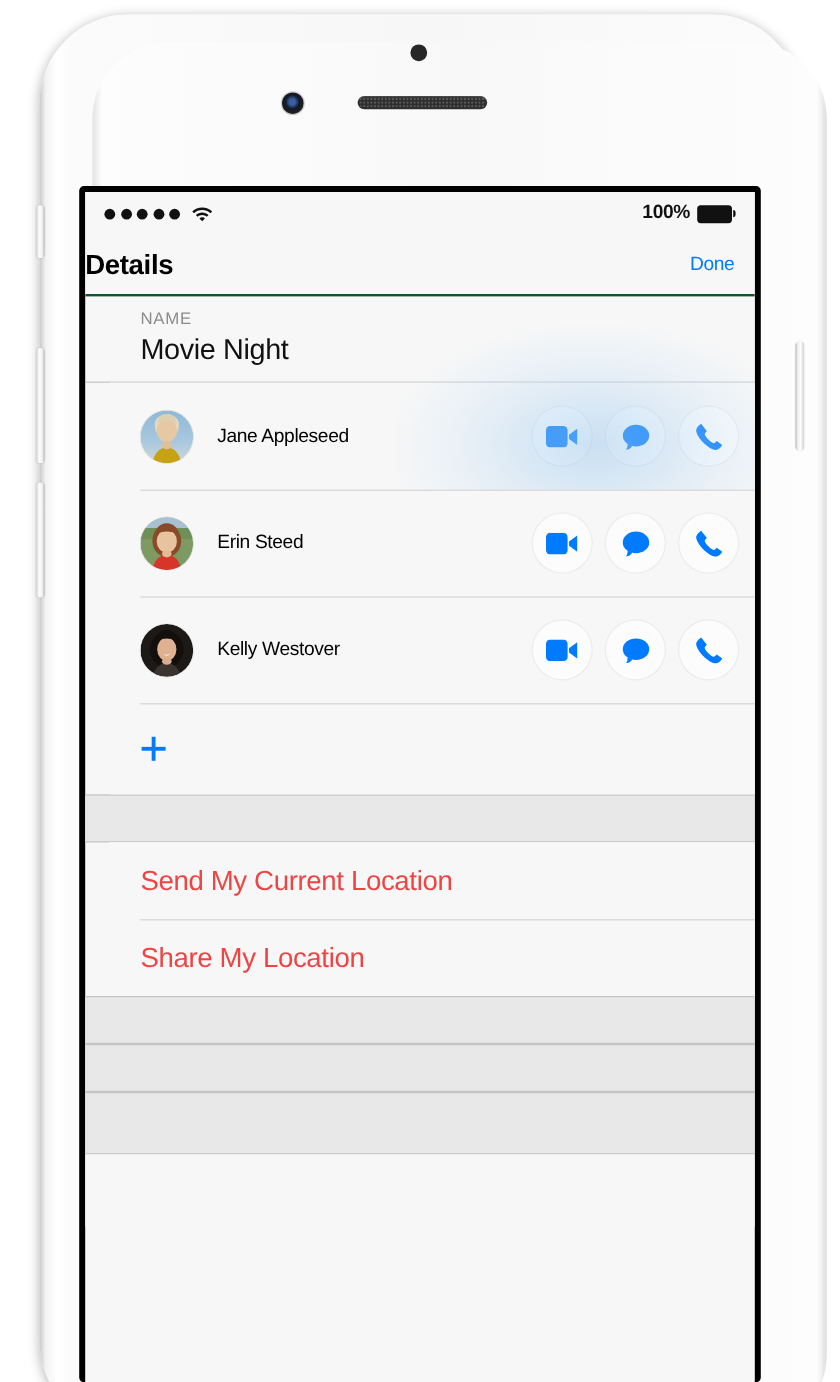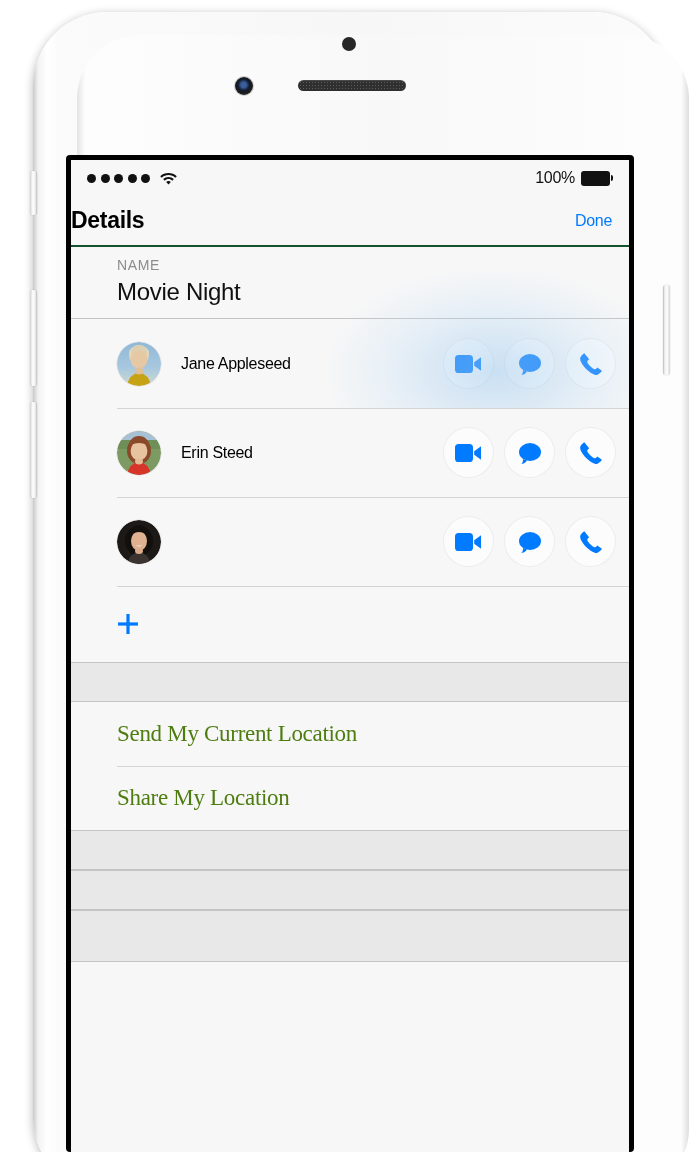--- a/index.html
+++ b/index.html
@@ -95,21 +95,21 @@
   .signal-dot { width: 9px; height: 9px; border-radius: 50%; background: #111; }
   #wifi-icon { margin-left: 9px; display: block; }
   #status-time {
     position: absolute; left: 0; right: 0; text-align: center;
     font-size: 17px; font-weight: bold; color: #111; letter-spacing: -.2px;
   }
   #status-right {
     margin-left: auto; display: flex; align-items: center; gap: 6px;
     position: relative; z-index: 2;
   }
-  #battery-percent { font-size: 16px; font-weight: normal; color: #111; letter-spacing: -.3px; }
+  #battery-percent { font-size: 16px; font-weight: bold; color: #111; letter-spacing: -.3px; }
   #battery-icon { position: relative; width: 32px; height: 15px; }
   #battery-body {
     position: absolute; left: 0; top: 0; width: 29px; height: 15px;
     border-radius: 3px; background: #111;
   }
   #battery-tip {
     position: absolute; right: 0; top: 4.5px; width: 2.5px; height: 6px;
     background: #111; border-radius: 0 2px 2px 0;
   }
 
@@ -190,21 +190,21 @@
     pointer-events: none;
   }
 
   
   #add-contact-row { height: 76px; }
   #plus-icon { width: 22px; display: flex; justify-content: center; }
   #add-contact-label { margin-left: 28px; font-size: 23px; color: #007aff; letter-spacing: -.3px; }
 
   
   .blue-row { height: 64px; }
-  .blue-label { font-size: 23px; color: #4d7c0f; letter-spacing: -.3px; font-family: Liberation Serif, serif; }
+  .blue-label { font-size: 23px; color: #ef4444; letter-spacing: -.3px; }
 
   
   #dnd-row { height: 67px; padding-right: 22px; }
   #dnd-label { font-size: 23px; color: #111; letter-spacing: -.3px; }
   #dnd-toggle {
     margin-left: auto; width: 75px; height: 45px; border-radius: 23px;
     background: #fafafa; border: 1px solid #dcdcdc;
     position: relative; cursor: pointer; flex: none;
   }
   #dnd-knob {
@@ -381,20 +381,21 @@
             <rect width="44" height="44" fill="#1d1916"></rect>
             <ellipse cx="22" cy="21" rx="14" ry="15" fill="#120f0d"></ellipse>
             <ellipse cx="22" cy="21" rx="8" ry="9.8" fill="#dfb190"></ellipse>
             <path d="M11 19 q2 -14 11 -14 q9 0 11 14 q-3 -7 -11 -7 q-8 0 -11 7z" fill="#120f0d"></path>
             <path d="M10 44 q3 -11 12 -12 q9 1 12 12z" fill="#3a3330"></path>
             <ellipse cx="22" cy="31" rx="4" ry="3" fill="#dbac8b"></ellipse>
             <path d="M18.6 24.4 q3.4 2.6 6.8 0 q-3.4 4 -6.8 0z" fill="#fff"></path>
           </g>
         </svg>
       </div>
+      <div class="contact-name">Kelly Westover</div>
       <div class="contact-actions">
         <div class="action-circle">
           <svg width="27" height="18" viewBox="0 0 27 18">
               <rect x="0" y="0" width="18" height="18" rx="3.6" fill="#007aff"></rect>
               <path d="M19.2 7.2 L26 2.2 v13.6 L19.2 10.8z" fill="#007aff"></path>
             </svg>
         </div>
         <div class="action-circle">
           <svg width="24" height="22" viewBox="0 0 24 22">
               <ellipse cx="12" cy="10" rx="11" ry="9" fill="#007aff"></ellipse>

